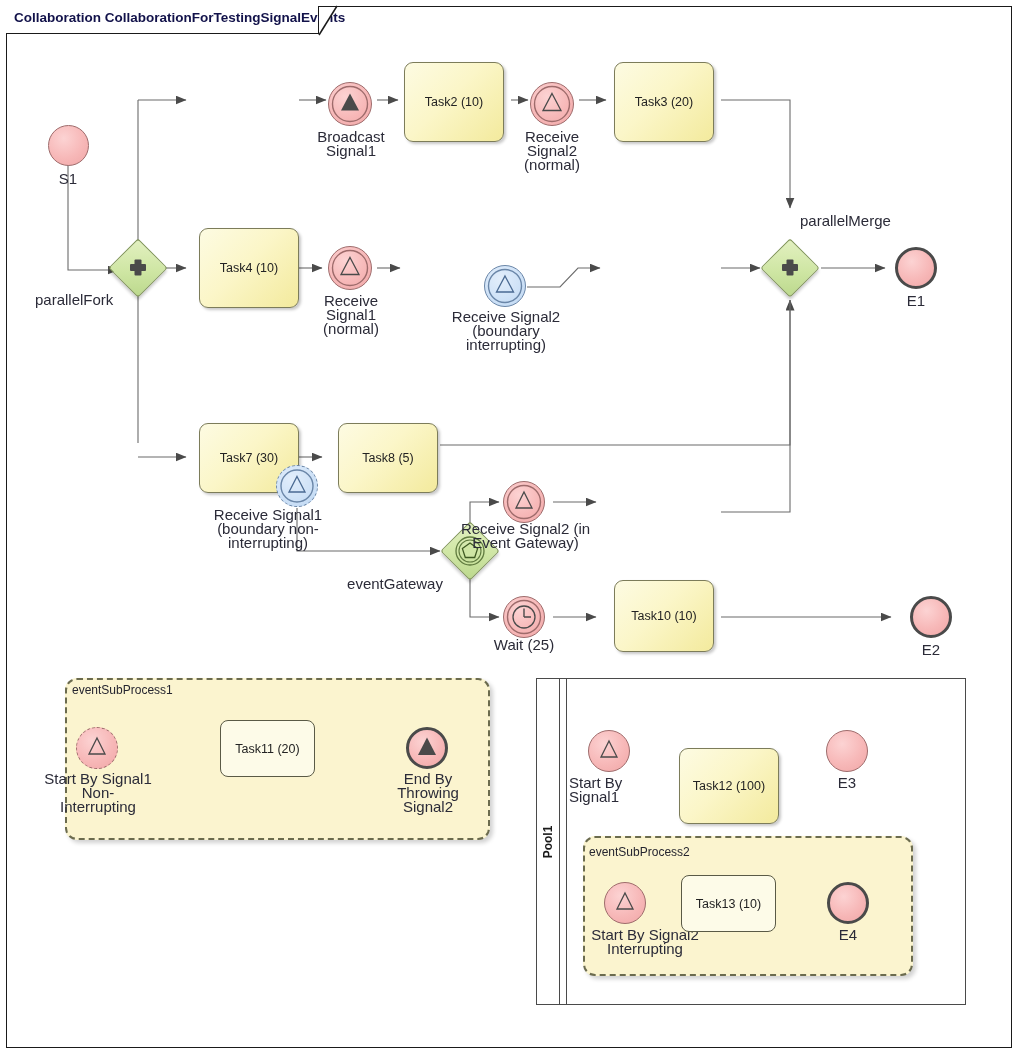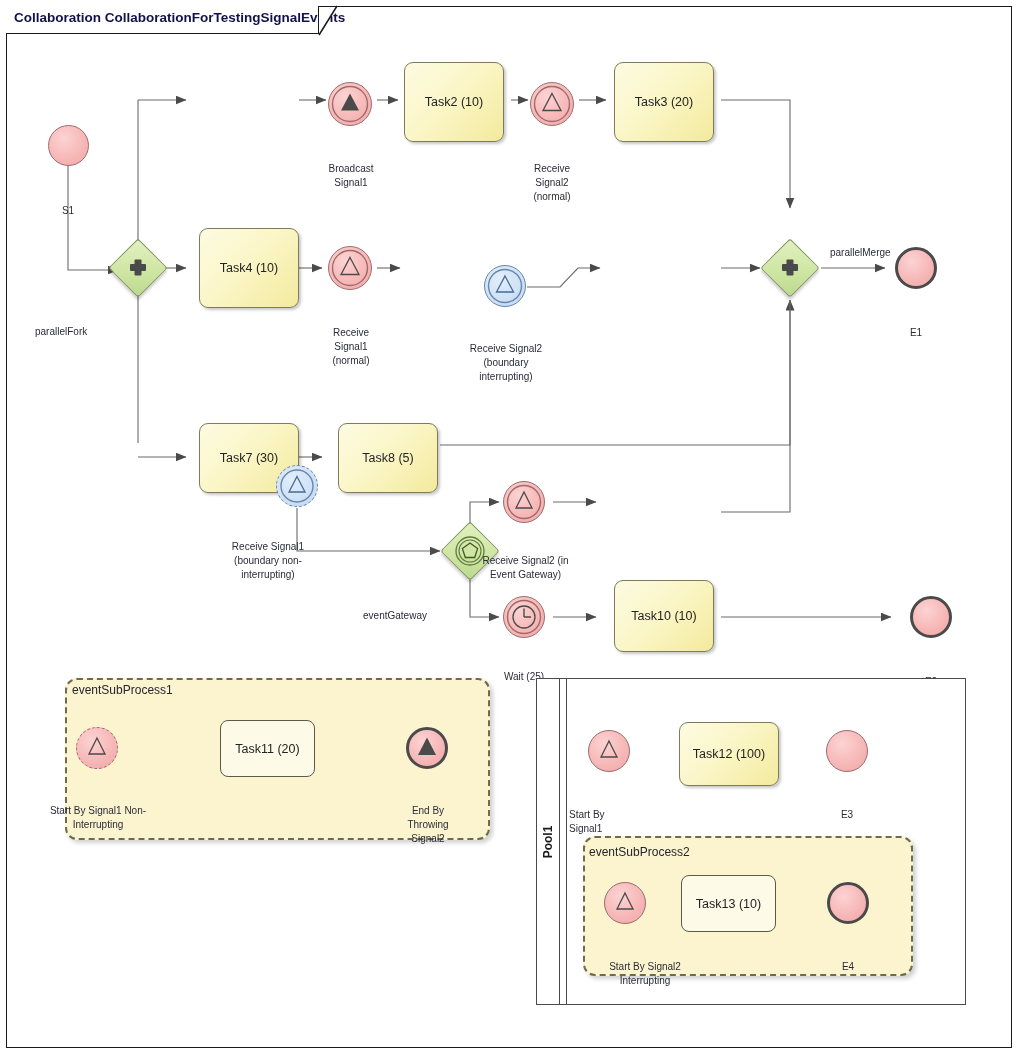--- a/index.html
+++ b/index.html
@@ -62,22 +62,22 @@
     border:1.8px dashed #6a86a8;
   }
 
   .gw{
     background:linear-gradient(135deg,#e2f0c0 0%,#cfe6a4 55%,#bcd98d 100%);
     border:1px solid #7f9456;
     box-shadow:2px 2px 3px rgba(0,0,0,0.2);
   }
 
   .lbl{
-    position:absolute;font-size:10px;color:#2b2b38;
-    text-align:center;line-height:14px;white-space:pre-line;margin-top:32px;
+    position:absolute;font-size:15px;color:#2b2b38;
+    text-align:center;line-height:14px;white-space:pre-line;
   }
   .lbl.left{text-align:left;}
 
   .subproc{
     position:absolute;box-sizing:border-box;
     border:2px dashed #6b6b4e;border-radius:12px;
     background:#fbf4cf;
     box-shadow:3px 3px 4px rgba(0,0,0,0.18);
   }
   .subproc-title{
@@ -238,21 +238,21 @@
 interrupting)</div>
 
 
   <div class="node gw" style="left:769px;top:247px;width:42px;height:42px;transform:rotate(45deg);border-radius:3px;"></div>
   <svg class="canvas">
     <g fill="#4a4a4a">
       <rect x="782" y="264" width="16" height="7" rx="1"></rect>
       <rect x="786.5" y="259.5" width="7" height="16" rx="1"></rect>
     </g>
   </svg>
-  <div class="lbl left" style="left:830px;top:214px;width:120px;text-align:left;">parallelMerge</div>
+  <div class="lbl left" style="left:800px;top:214px;width:120px;text-align:left;">parallelMerge</div>
 
   <div class="node ev end" style="left:895px;top:247px;width:42px;height:42px;"></div>
   <div class="lbl" style="left:886px;top:294px;width:60px;">E1</div>
 
   <div class="node task" style="left:199px;top:423px;width:100px;height:70px;">Task7 (30)</div>
 
   <div class="node ev blue-dash" style="left:276px;top:465px;width:42px;height:42px;"></div>
   <svg class="canvas">
     <circle cx="297" cy="486" r="16" fill="none" stroke="#6a86a8" stroke-width="1.4"></circle>
     <path d="M297,476.5 L305,492 L289,492 Z" fill="none" stroke="#4a6a92" stroke-width="1.3"></path>
@@ -319,21 +319,21 @@
   </div>
   <div class="pool-divider" style="left:566px;top:678px;height:327px;"></div>
 
   <div class="node ev start" style="left:588px;top:730px;width:42px;height:42px;"></div>
   <svg class="canvas">
     <path d="M609,741 L617,757 L601,757 Z" fill="none" stroke="#4a4a4a" stroke-width="1.3"></path>
   </svg>
   <div class="lbl left" style="left:569px;top:776px;width:90px;text-align:left;">Start By
 Signal1</div>
 
-  <div class="node task" style="left:679px;top:722px;width:100px;height:64px;">Task12 (100)</div>
+  <div class="node task" style="left:679px;top:748px;width:100px;height:76px;">Task12 (100)</div>
 
   <div class="node ev start" style="left:826px;top:730px;width:42px;height:42px;"></div>
   <div class="lbl" style="left:817px;top:776px;width:60px;">E3</div>
 
   <div class="subproc" style="left:583px;top:836px;width:330px;height:140px;"></div>
   <div class="subproc-title" style="left:589px;top:845px;">eventSubProcess2</div>
 
   <div class="node ev start" style="left:604px;top:882px;width:42px;height:42px;"></div>
   <svg class="canvas">
     <path d="M625,893 L633,909 L617,909 Z" fill="none" stroke="#4a4a4a" stroke-width="1.3"></path>

